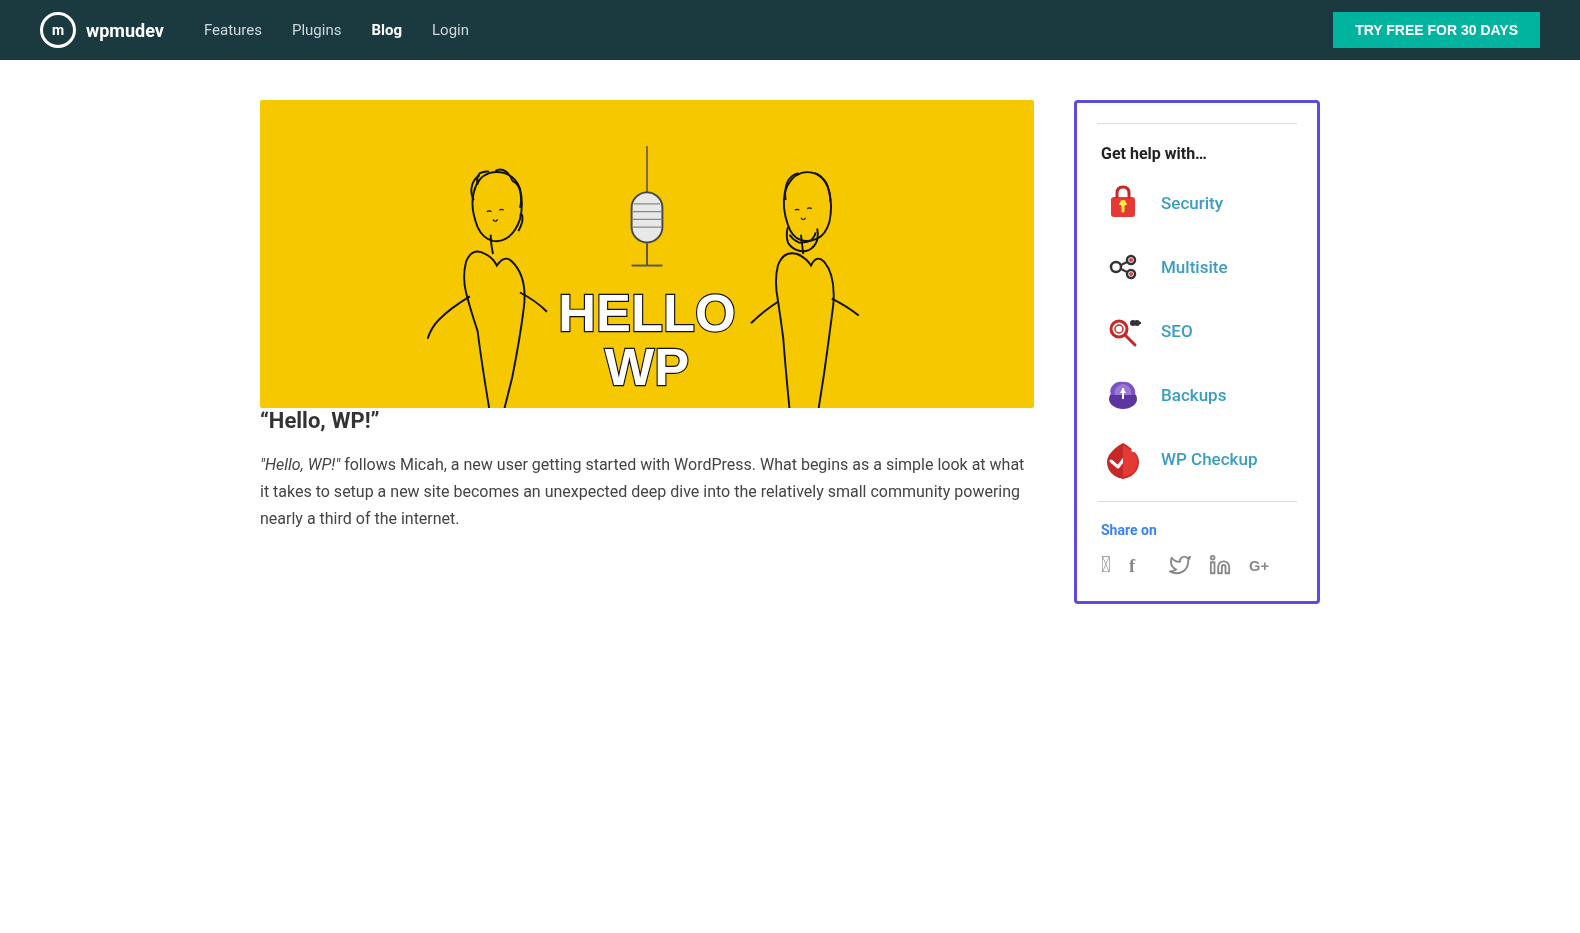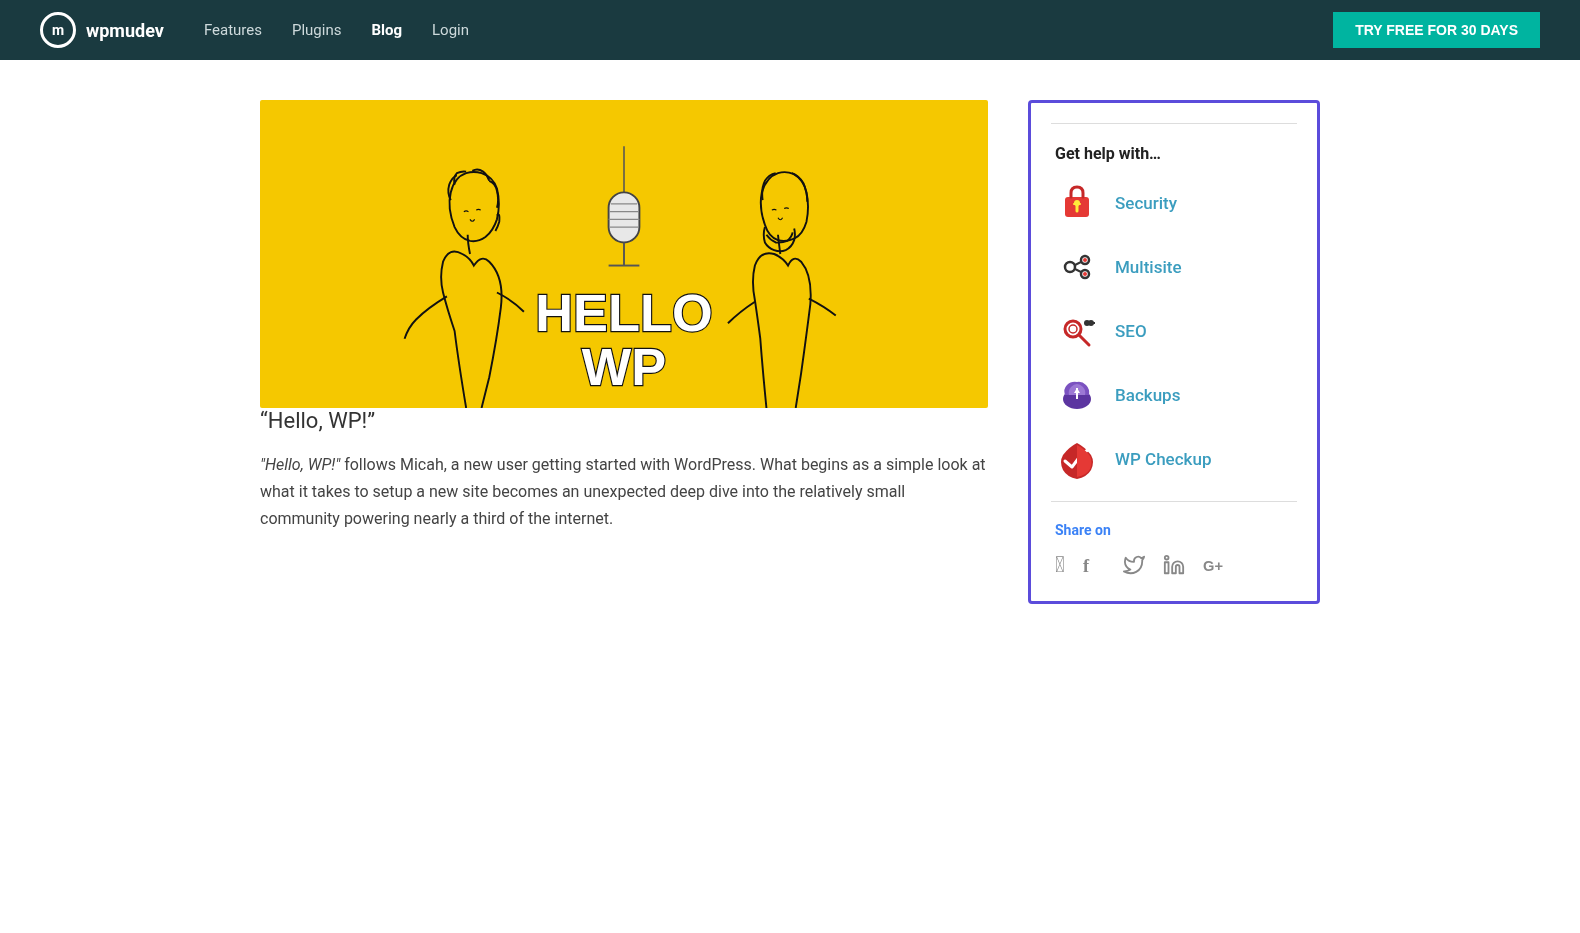--- a/index.html
+++ b/index.html
@@ -39,26 +39,26 @@
 
     
     .article { flex: 1; }
     .hero-image {
       width: 100%; background: #f5c800;
       height: 308px; border-radius: 2px; overflow: hidden; position: relative;
       display: flex; align-items: center; justify-content: center;
     }
     .hero-svg { width: 100%; height: 100%; }
     .caption { text-align: center; color: #888; font-size: 14px; margin: 12px 0 30px; }
-    .article-title { font-size: 22px; font-weight: 400; margin-bottom: 18px; }
+    .article-title { font-size: 22px; font-weight: 700; margin-bottom: 18px; }
     .article-body { font-size: 16px; line-height: 1.7; color: #444; }
     .article-body em { font-style: italic; }
 
     
-    .sidebar { width: 292px; flex-shrink: 0; }
+    .sidebar { width: 246px; flex-shrink: 0; }
     .sidebar-box {
       border: 3px solid #5b4cdb;
       border-radius: 4px;
       padding: 20px 24px 24px;
       background: #fff;
     }
     .divider { border: none; border-top: 1px solid #ddd; margin: 0 -4px 20px; }
     .divider-bottom { border: none; border-top: 1px solid #ddd; margin: 20px -4px 20px; }
 
     .get-help-title { font-size: 16px; font-weight: 700; color: #222; margin-bottom: 18px; }

